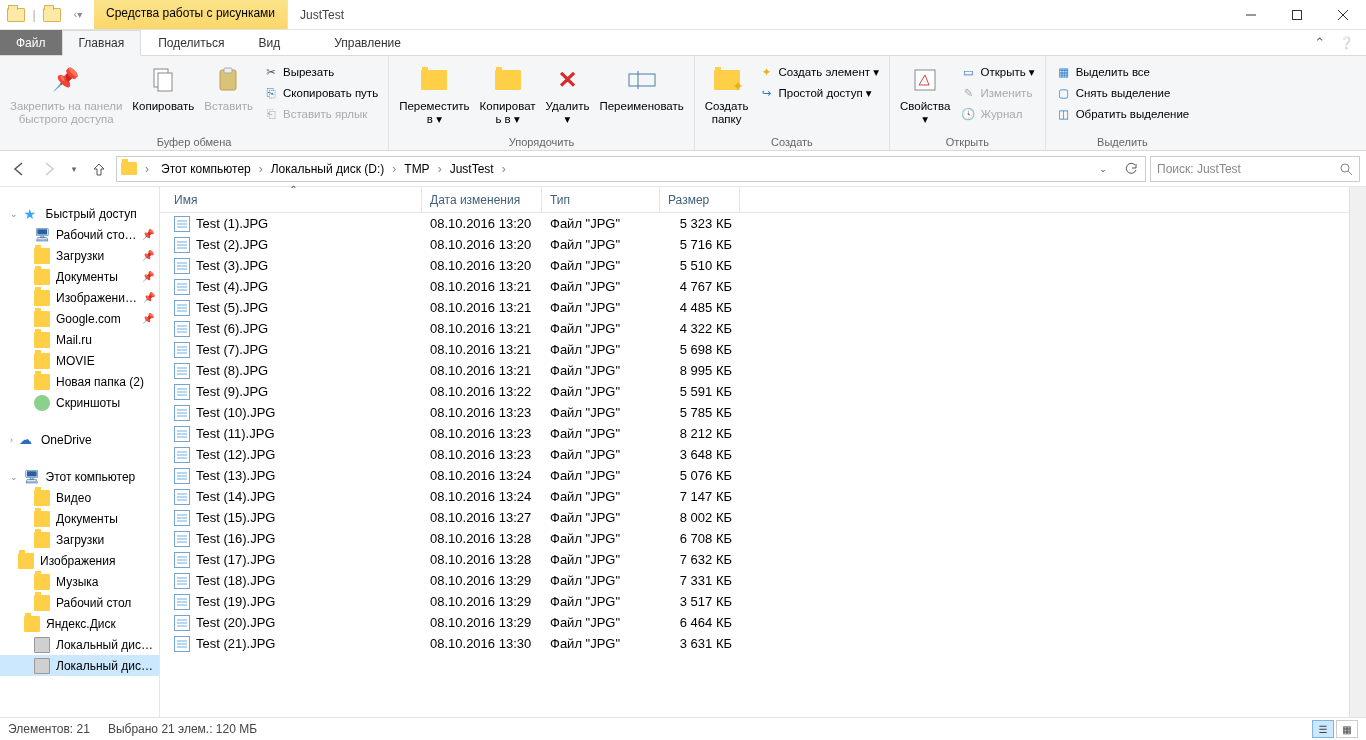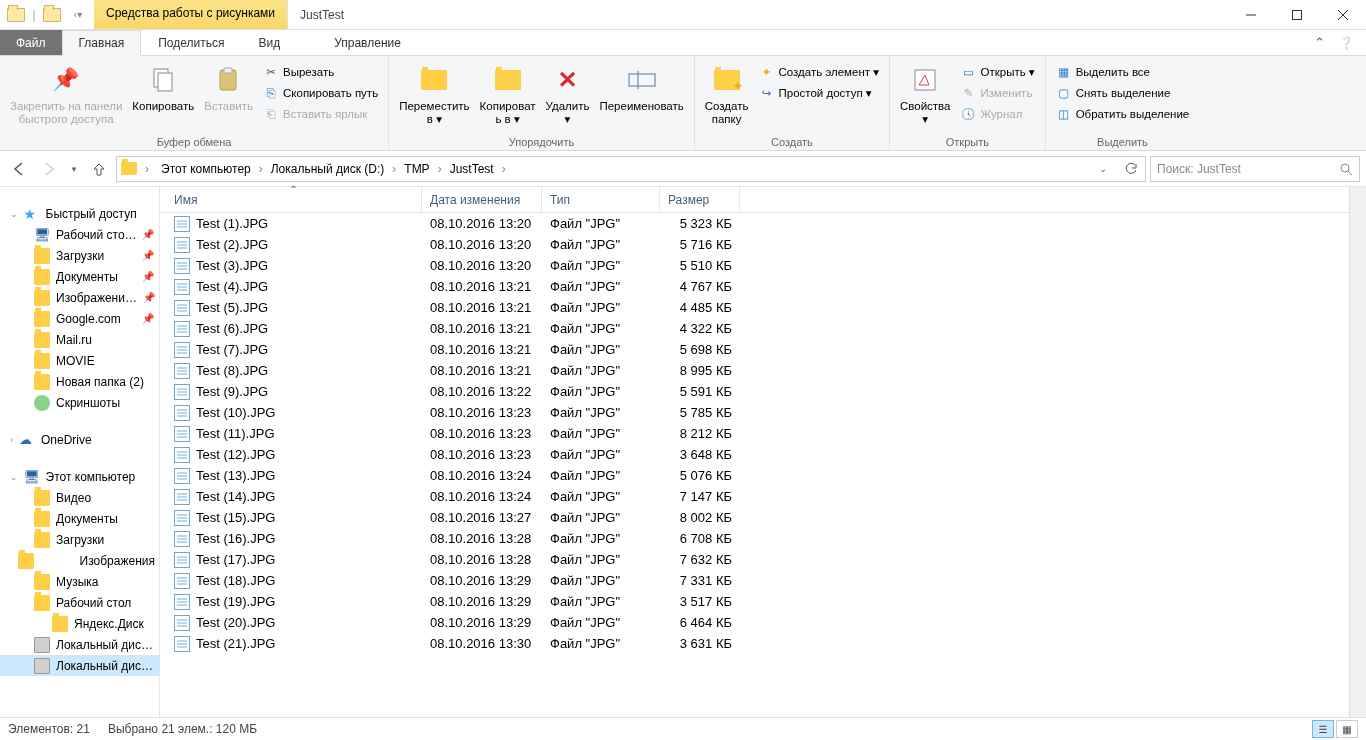--- a/index.html
+++ b/index.html
@@ -433,33 +433,33 @@
           <span>Видео</span>
         </div>
         <div class="nav-item" style="padding-left: 34px;">
           <span class="ni-icon ico-folder"></span>
           <span>Документы</span>
         </div>
         <div class="nav-item" style="padding-left: 34px;">
           <span class="ni-icon ico-folder"></span>
           <span>Загрузки</span>
         </div>
-        <div class="nav-item" style=" justify-content: space-between;">
+        <div class="nav-item" style="">
           <span class="ni-icon ico-folder"></span>
           <span>Изображения</span>
         </div>
         <div class="nav-item" style="padding-left: 34px;">
           <span class="ni-icon ico-folder"></span>
           <span>Музыка</span>
         </div>
         <div class="nav-item" style="padding-left: 34px;">
           <span class="ni-icon ico-folder"></span>
           <span>Рабочий стол</span>
         </div>
-        <div class="nav-item" style="padding-left: 52px;">
+        <div class="nav-item" style="padding-left: 24px;">
           <span class="ni-icon ico-folder"></span>
           <span>Яндекс.Диск</span>
         </div>
         <div class="nav-item" style="padding-left: 34px;">
           <span class="ni-icon ico-drive"></span>
           <span>Локальный дис…</span>
         </div>
         <div class="nav-item selected" style="padding-left: 34px;">
           <span class="ni-icon ico-drive"></span>
           <span>Локальный дис…</span>

